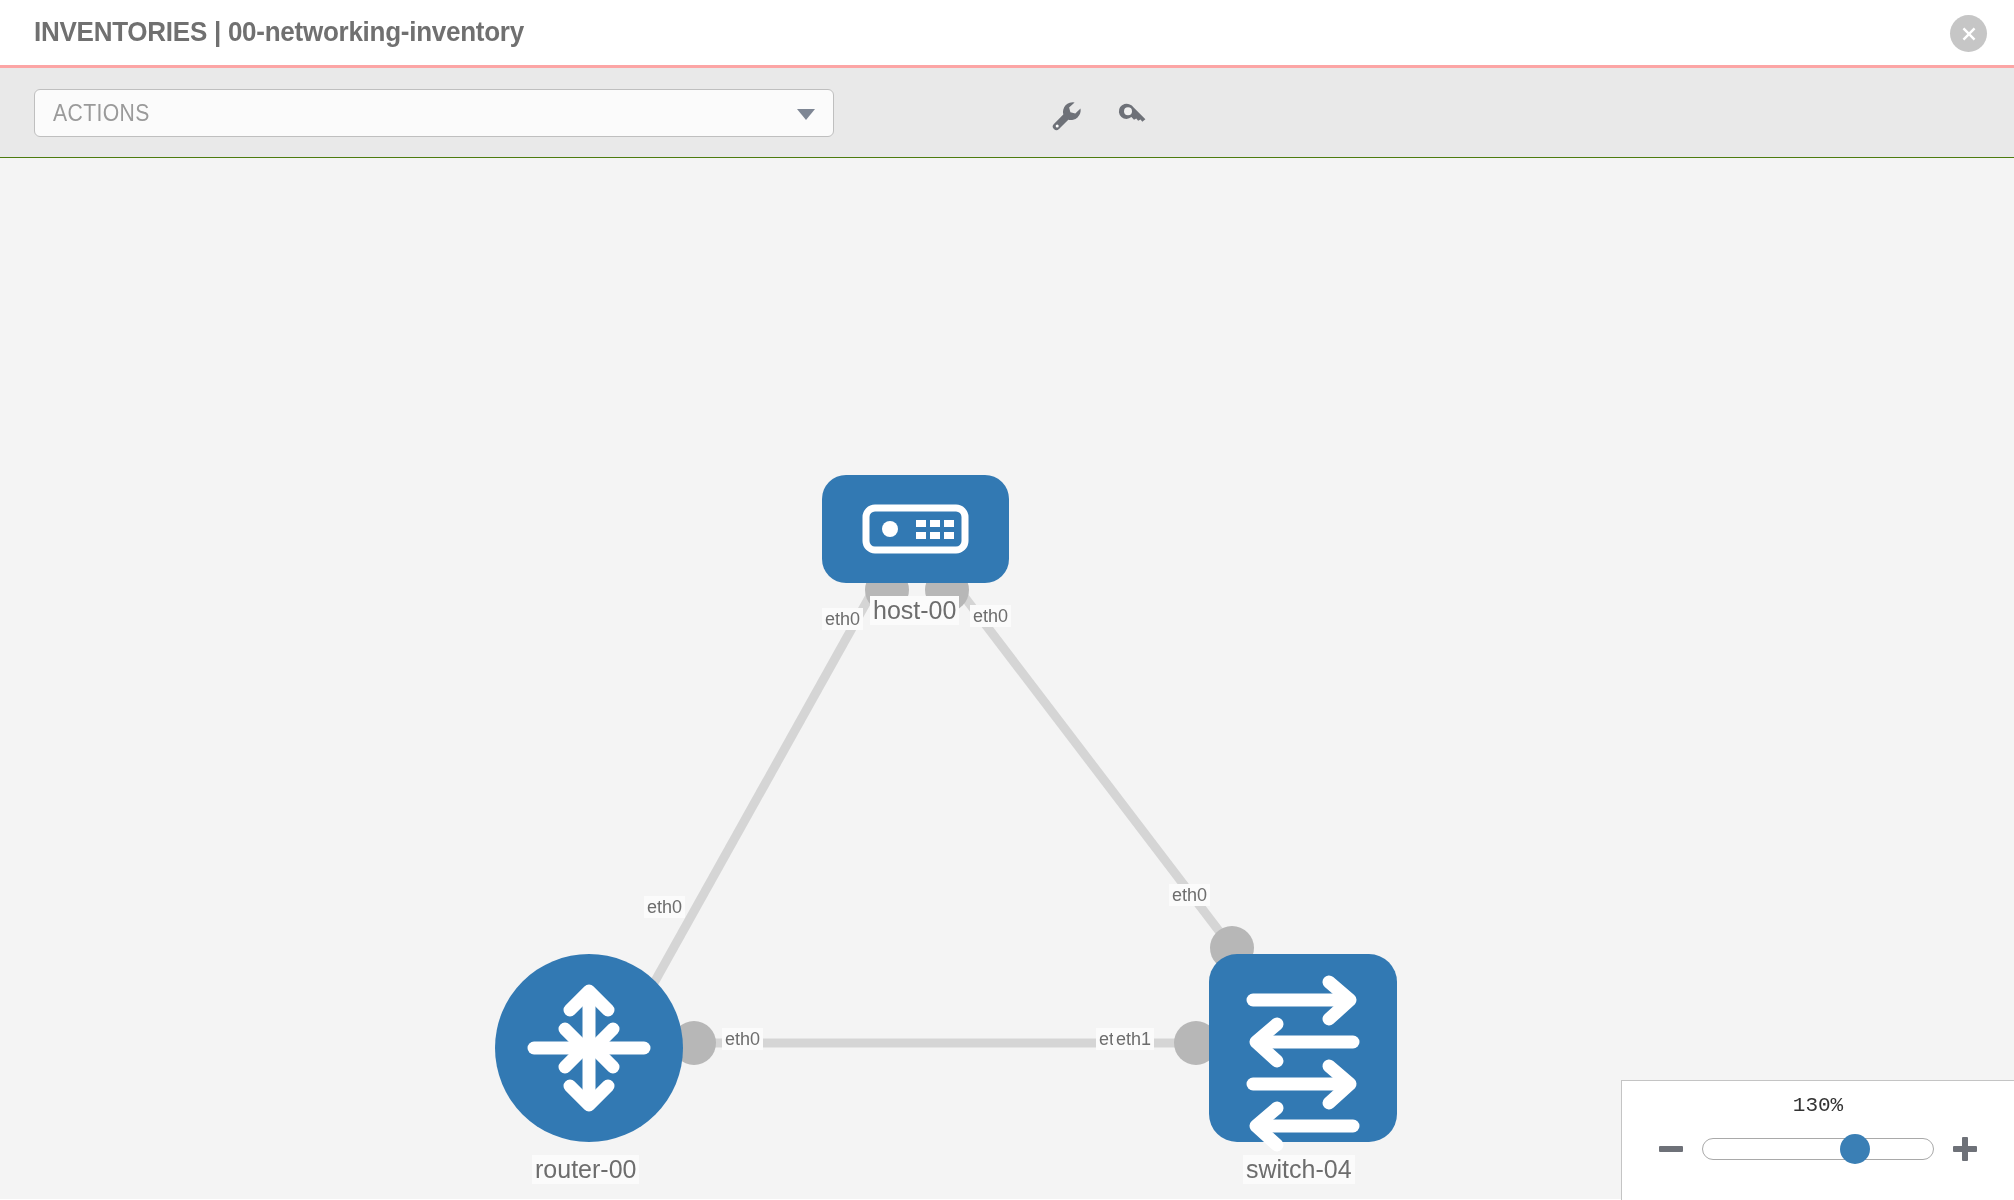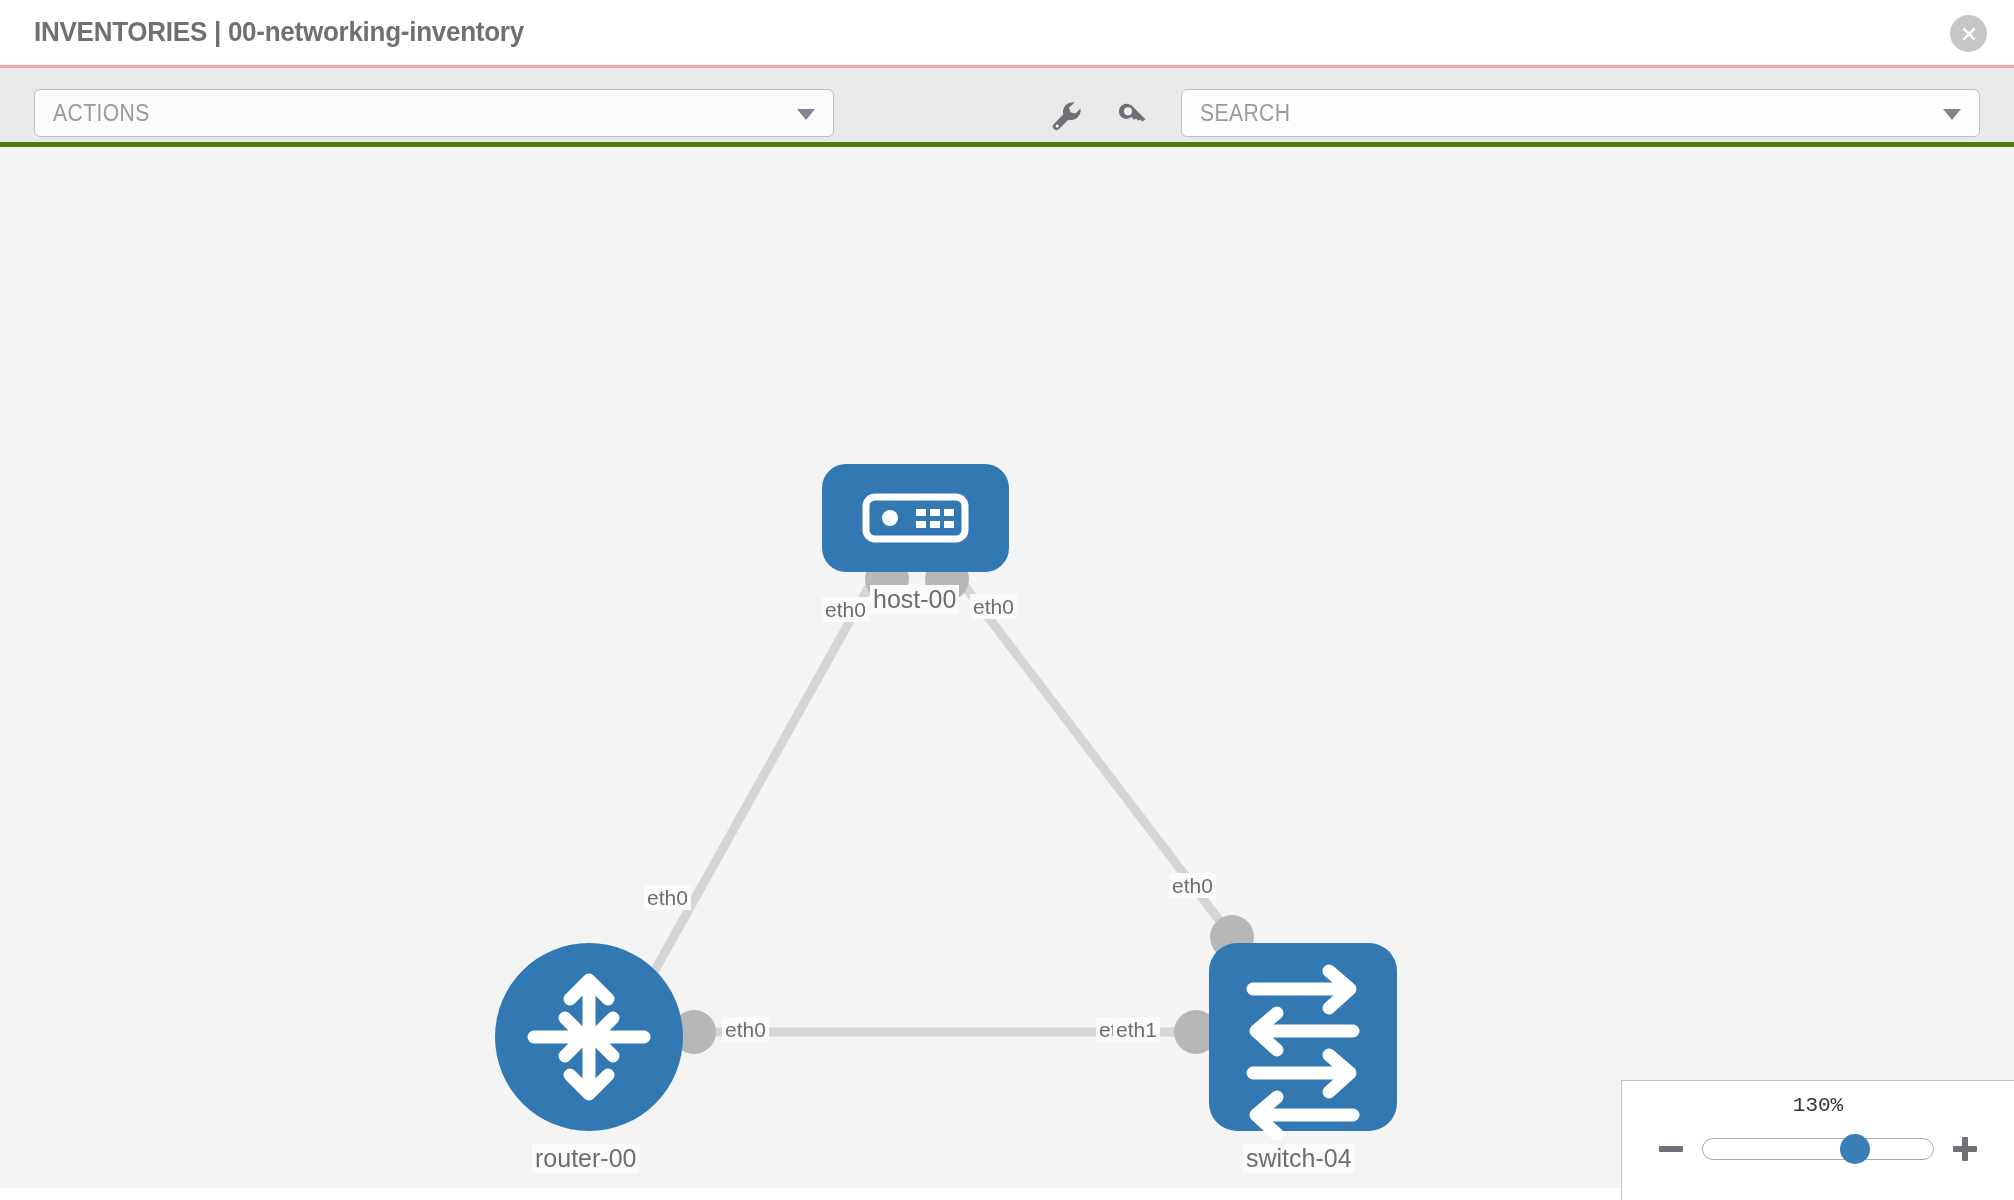--- a/index.html
+++ b/index.html
@@ -42,23 +42,23 @@
     cursor: pointer;
     display: flex;
     align-items: center;
     justify-content: center;
   }
   .close-btn svg { display: block; }
 
   
   .toolbar {
     position: relative;
-    height: 79px;
+    height: 90px;
     background: #e9e9e9;
-    border-bottom: 5px solid #4d7c0f;
+    border-bottom: 1px solid #4d7c0f;
   }
   .actions-select {
     position: absolute;
     left: 34px;
     top: 21px;
     width: 800px;
     height: 48px;
     background: #fbfbfb;
     border: 1px solid #bfbfbf;
     border-radius: 6px;
@@ -131,21 +131,21 @@
 
   
   .lbl {
     position: absolute;
     background: #fbfbfb;
     color: #6d6d6d;
     white-space: nowrap;
     line-height: 1;
   }
   .lbl.node-name { font-size: 25px; padding: 2px 3px; }
-  .lbl.port      { font-size: 21px; padding: 2px 3px; }
+  .lbl.port      { font-size: 18px; padding: 2px 3px; }
 
   
   .zoom-panel {
     position: absolute;
     left: 1621px;
     top: 1080px;
     width: 393px;
     height: 120px;
     background: #ffffff;
     border: 1px solid #c4c4c4;
@@ -250,24 +250,20 @@
 
   <div class="tool-icon key">
     <svg width="38" height="38" viewBox="0 0 38 38">
       <g fill="#6e7178">
         <path d="M15.8 8.5 a7.6 7.6 0 1 0 1.6 12.6 l2.6 2.6 2.3 -1.2 1.8 2.2 2.4 -1.3 1.8 2.3 3.1 -2.5 -12.0 -11.9 a7.6 7.6 0 0 0 -3.6 -2.8 z"></path>
         <circle cx="14.0" cy="15.2" r="4.0" fill="#f0f0f0"></circle>
       </g>
     </svg>
   </div>
 
-  <div class="search-box">
-    <span class="search-label">SEARCH</span>
-    <span class="caret"></span>
-  </div>
 </div>
 
 <div class="canvas">
 
   <svg class="topology-svg" width="2014" height="1041">
 
     <g stroke="#d5d5d5" stroke-width="9" fill="none">
       <line x1="880" y1="420" x2="640" y2="850"></line>
     </g>
     <g stroke="#d5d5d5" stroke-width="9" fill="none">

